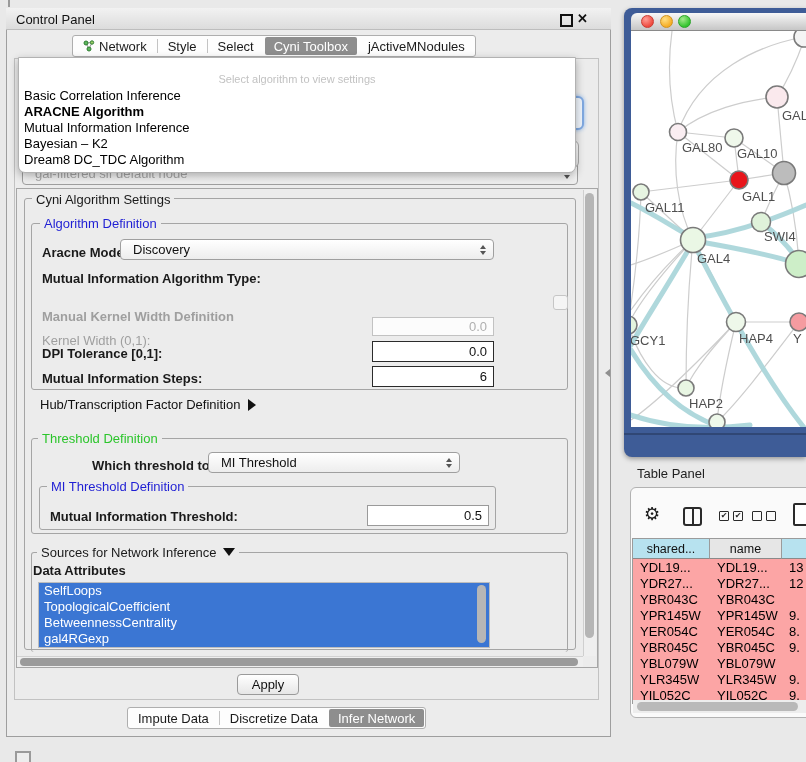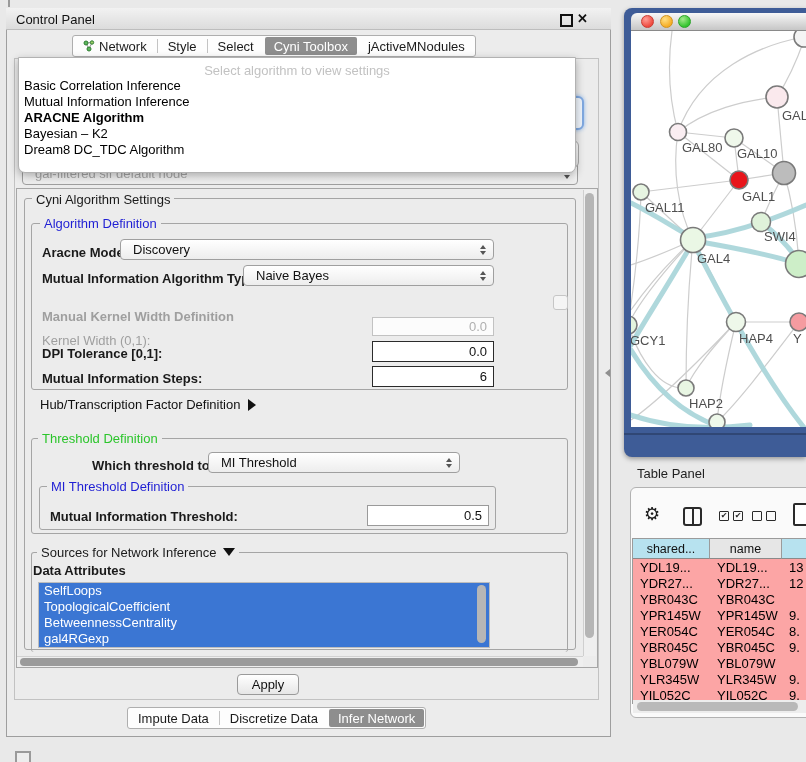--- a/index.html
+++ b/index.html
@@ -28,21 +28,21 @@
   .combo{background:linear-gradient(#ffffff,#ededed);border:1px solid #9f9f9f;border-radius:4px;box-sizing:border-box;display:flex;align-items:center;font-size:13px;color:#111;padding-left:12px;}
   .combo .spin{position:absolute;right:7px;top:50%;transform:translateY(-50%);display:flex;flex-direction:column;gap:2px;}
   .combo .up{width:0;height:0;border-left:3.5px solid transparent;border-right:3.5px solid transparent;border-bottom:4px solid #555;}
   .combo .dn{width:0;height:0;border-left:3.5px solid transparent;border-right:3.5px solid transparent;border-top:4px solid #555;}
   #net-selector{left:22px;top:162px;width:556px;height:23px;z-index:5;color:#a9a9a9;}
   #focus-sliver{left:556px;top:96px;width:24px;height:30px;border:2px solid #7fa8e0;border-radius:6px;background:#eef4fb;box-shadow:0 0 4px #88b4ea;z-index:5;}
   #button-sliver{left:552px;top:140px;width:27px;height:28px;background:linear-gradient(#fff,#e9e9e9);border:1px solid #a9a9a9;border-radius:6px;z-index:5;box-sizing:border-box;}
 
   
   #algo-popup{left:18px;top:57px;width:558px;height:116px;background:#fff;border:1px solid #b2b2b2;border-radius:0 0 7px 7px;box-shadow:0 3px 8px rgba(0,0,0,.3);z-index:10;box-sizing:border-box;overflow:hidden;}
-  #algo-placeholder{height:15px;text-align:center;color:#c2c2c2;font-size:13px;padding-top:5px;}
+  #algo-placeholder{height:15px;text-align:center;color:#c2c2c2;font-size:11px;padding-top:15px;}
   .algo-item{height:16px;line-height:16px;padding-left:5px;font-size:13px;color:#000;white-space:nowrap;}
   .algo-item.bold{font-weight:bold;}
 
   
   #settings-panel{left:16px;top:188px;width:582px;height:480px;border:1px solid #a6a6a6;background:#ececec;box-sizing:border-box;}
   #v-scroll-track{left:583px;top:190px;width:13px;height:466px;background:#efefef;border-left:1px solid #cfcfcf;box-sizing:border-box;}
   #v-scroll-thumb{left:585px;top:193px;width:9px;height:445px;background:#b5b5b5;border-radius:5px;}
   #h-scroll-track{left:17px;top:656px;width:566px;height:11px;background:#efefef;border-top:1px solid #d2d2d2;box-sizing:border-box;}
   #h-scroll-thumb{left:20px;top:658px;width:558px;height:8px;background:#9b9b9b;border-radius:4px;}
 
@@ -167,22 +167,22 @@
         <i class="dn"></i>
       </span>
   </div>
   <div class="abs" id="focus-sliver"></div>
   <div class="abs" id="button-sliver"></div>
 
   <div class="abs" id="algo-popup">
     <div id="algo-placeholder">Select algorithm to view settings</div>
     <div id="algo-list">
         <div class="algo-item">Basic Correlation Inference</div>
+        <div class="algo-item bold">ARACNE Algorithm</div>
         <div class="algo-item">Mutual Information Inference</div>
-        <div class="algo-item bold">ARACNE Algorithm</div>
         <div class="algo-item">Bayesian – K2</div>
         <div class="algo-item">Dream8 DC_TDC Algorithm</div>
       </div>
   </div>
 
   <div class="abs" id="settings-panel"></div>
   <div class="abs" id="v-scroll-track"></div>
   <div class="abs" id="v-scroll-thumb"></div>
   <div class="abs" id="h-scroll-track"></div>
   <div class="abs" id="h-scroll-thumb"></div>
@@ -196,27 +196,20 @@
   <div class="abs row-label" style="left:42px;top:245px;">Aracne Mode:</div>
   <div class="abs combo" style="left:120px;top:239px;width:374px;height:21px;">
     <span>Discovery</span>
     <span class="spin">
         <i class="up"></i>
         <i class="dn"></i>
       </span>
   </div>
 
   <div class="abs row-label" style="left:42px;top:271px;">Mutual Information Algorithm Type:</div>
-  <div class="abs combo" style="left:243px;top:265px;width:251px;height:21px;">
-    <span>Naive Bayes</span>
-    <span class="spin">
-        <i class="up"></i>
-        <i class="dn"></i>
-      </span>
-  </div>
 
   <div class="abs row-label disabled" style="left:42px;top:297px;">Manual Kernel Width Definition</div>
   <div class="abs" id="checkbox-mk"></div>
 
   <div class="abs row-label disabled" style="left:42px;top:321px;font-weight:normal;">Kernel Width (0,1):</div>
   <div class="abs numfield disabled" style="left:372px;top:317px;width:122px;height:19px;">0.0</div>
 
   <div class="abs row-label" style="left:42px;top:346px;">DPI Tolerance [0,1]:</div>
   <div class="abs numfield" style="left:372px;top:341px;width:122px;height:21px;">0.0</div>
 

